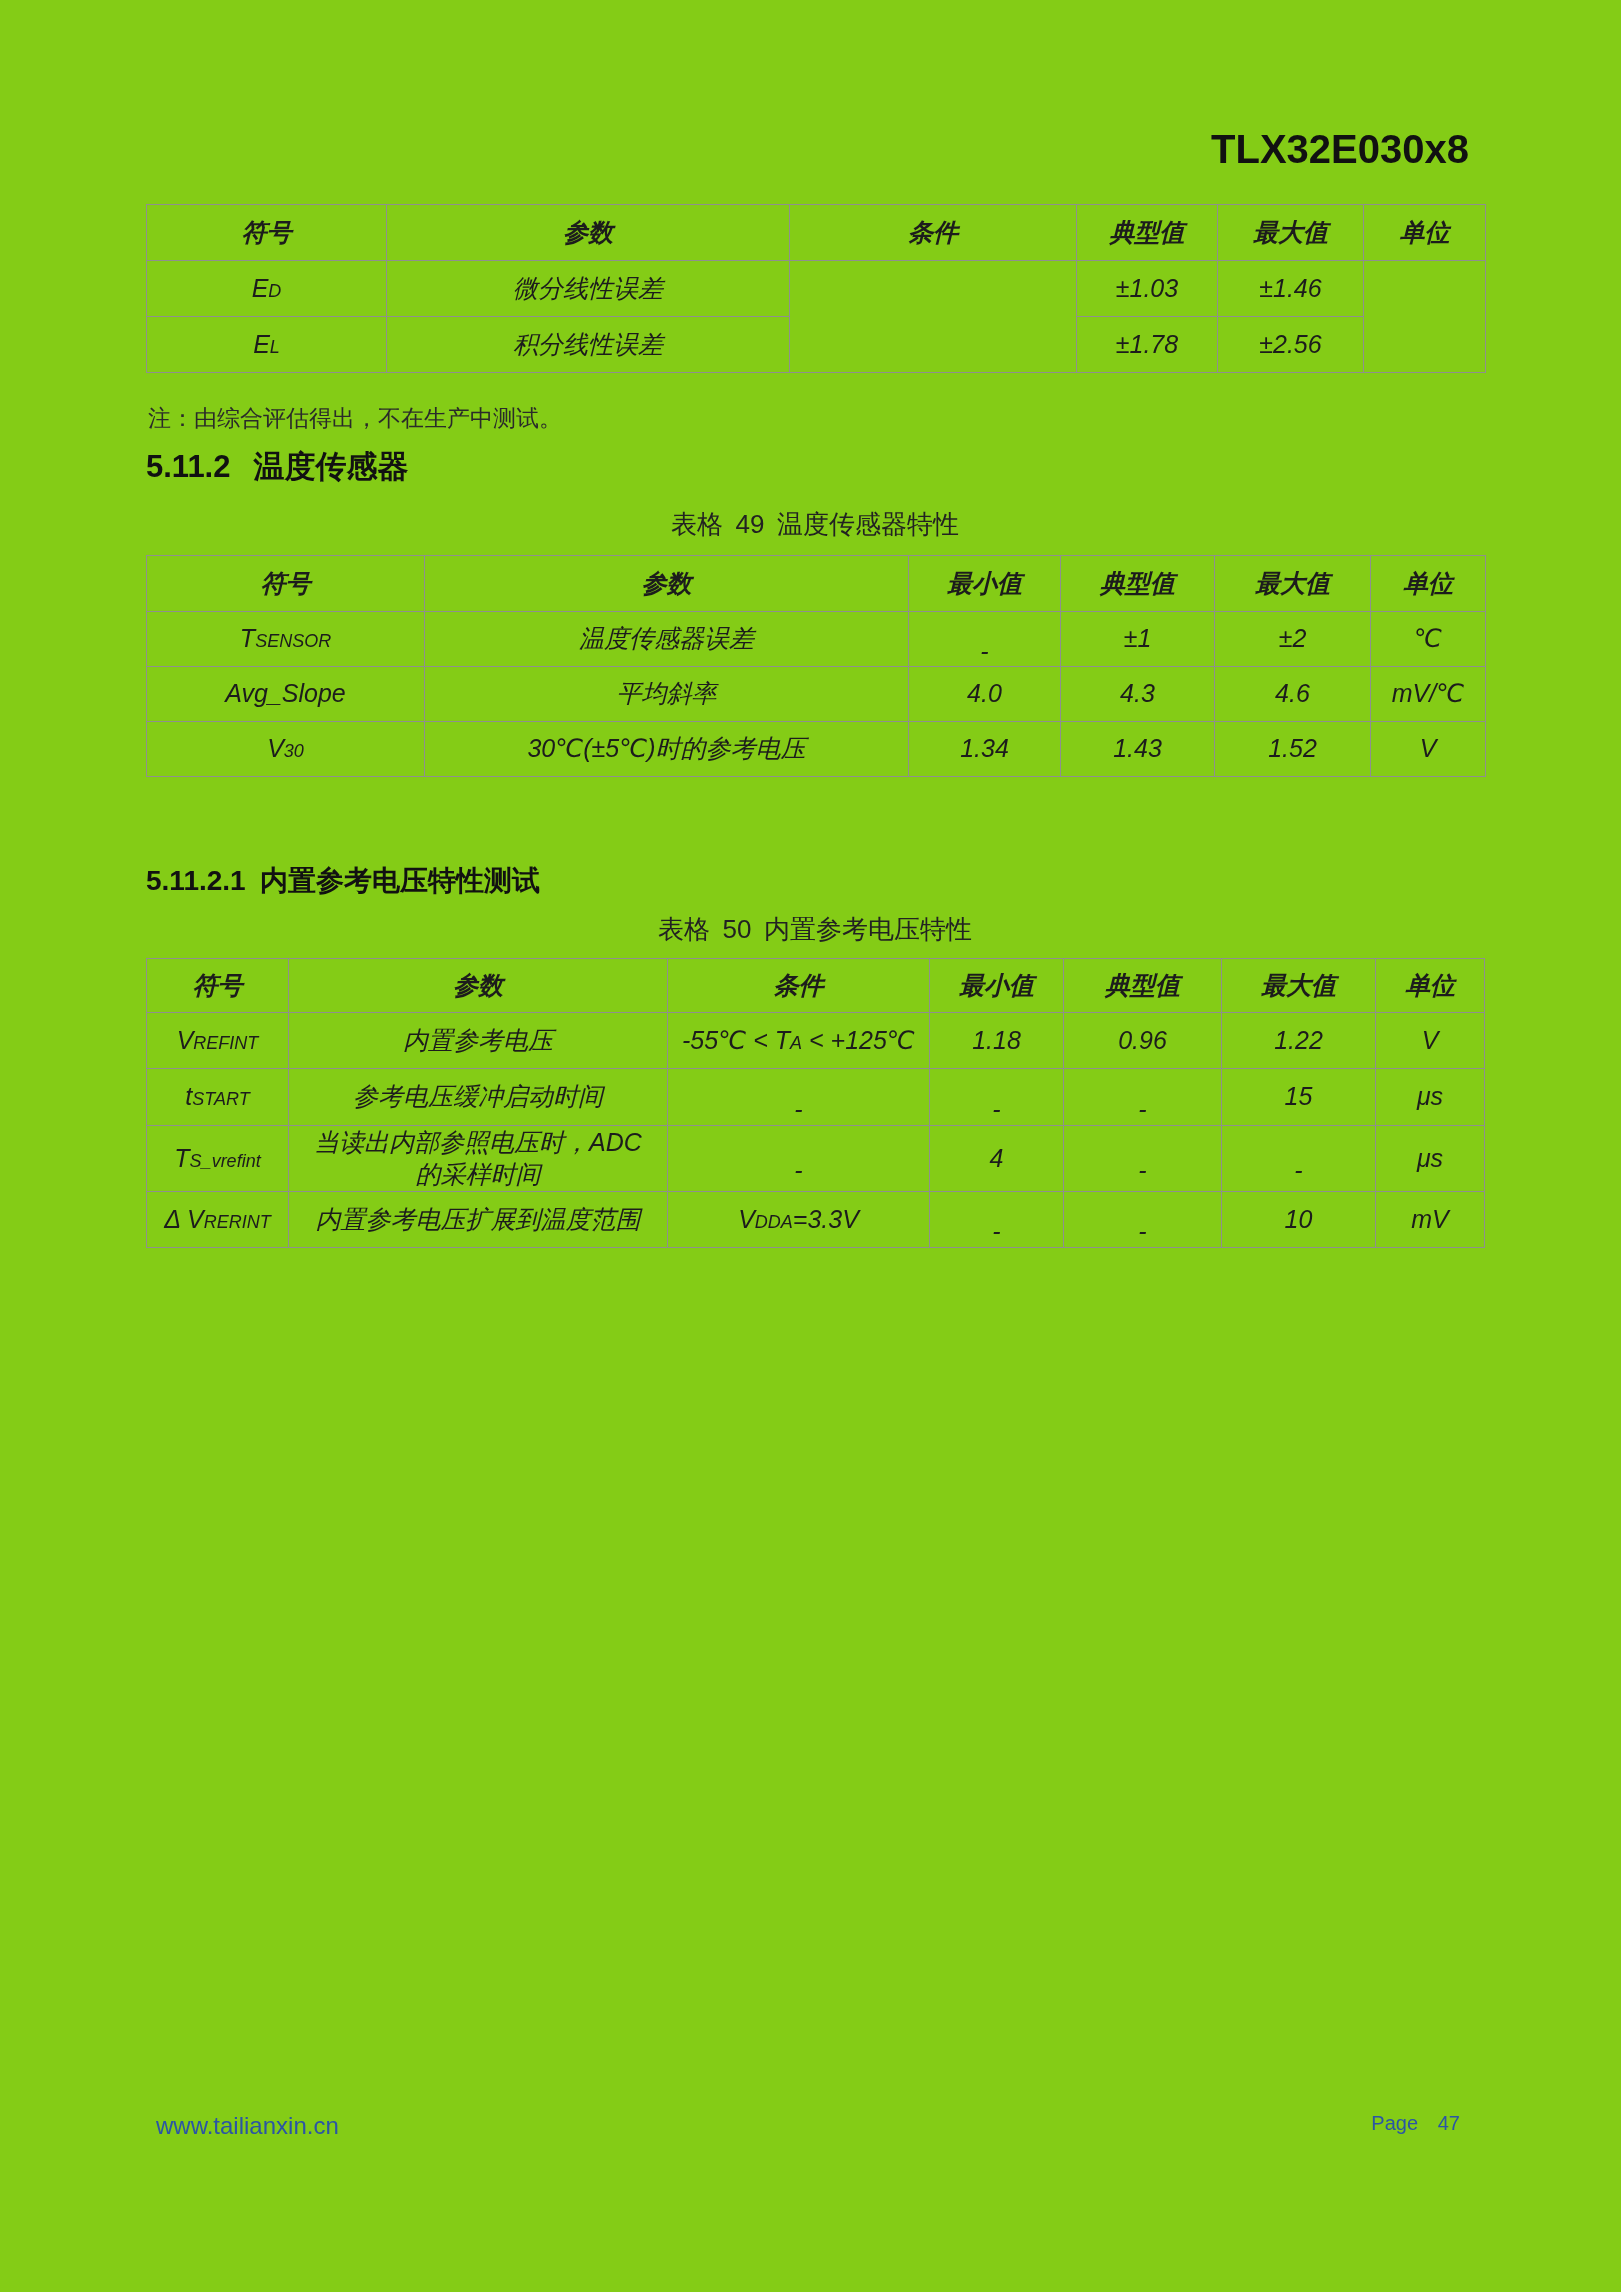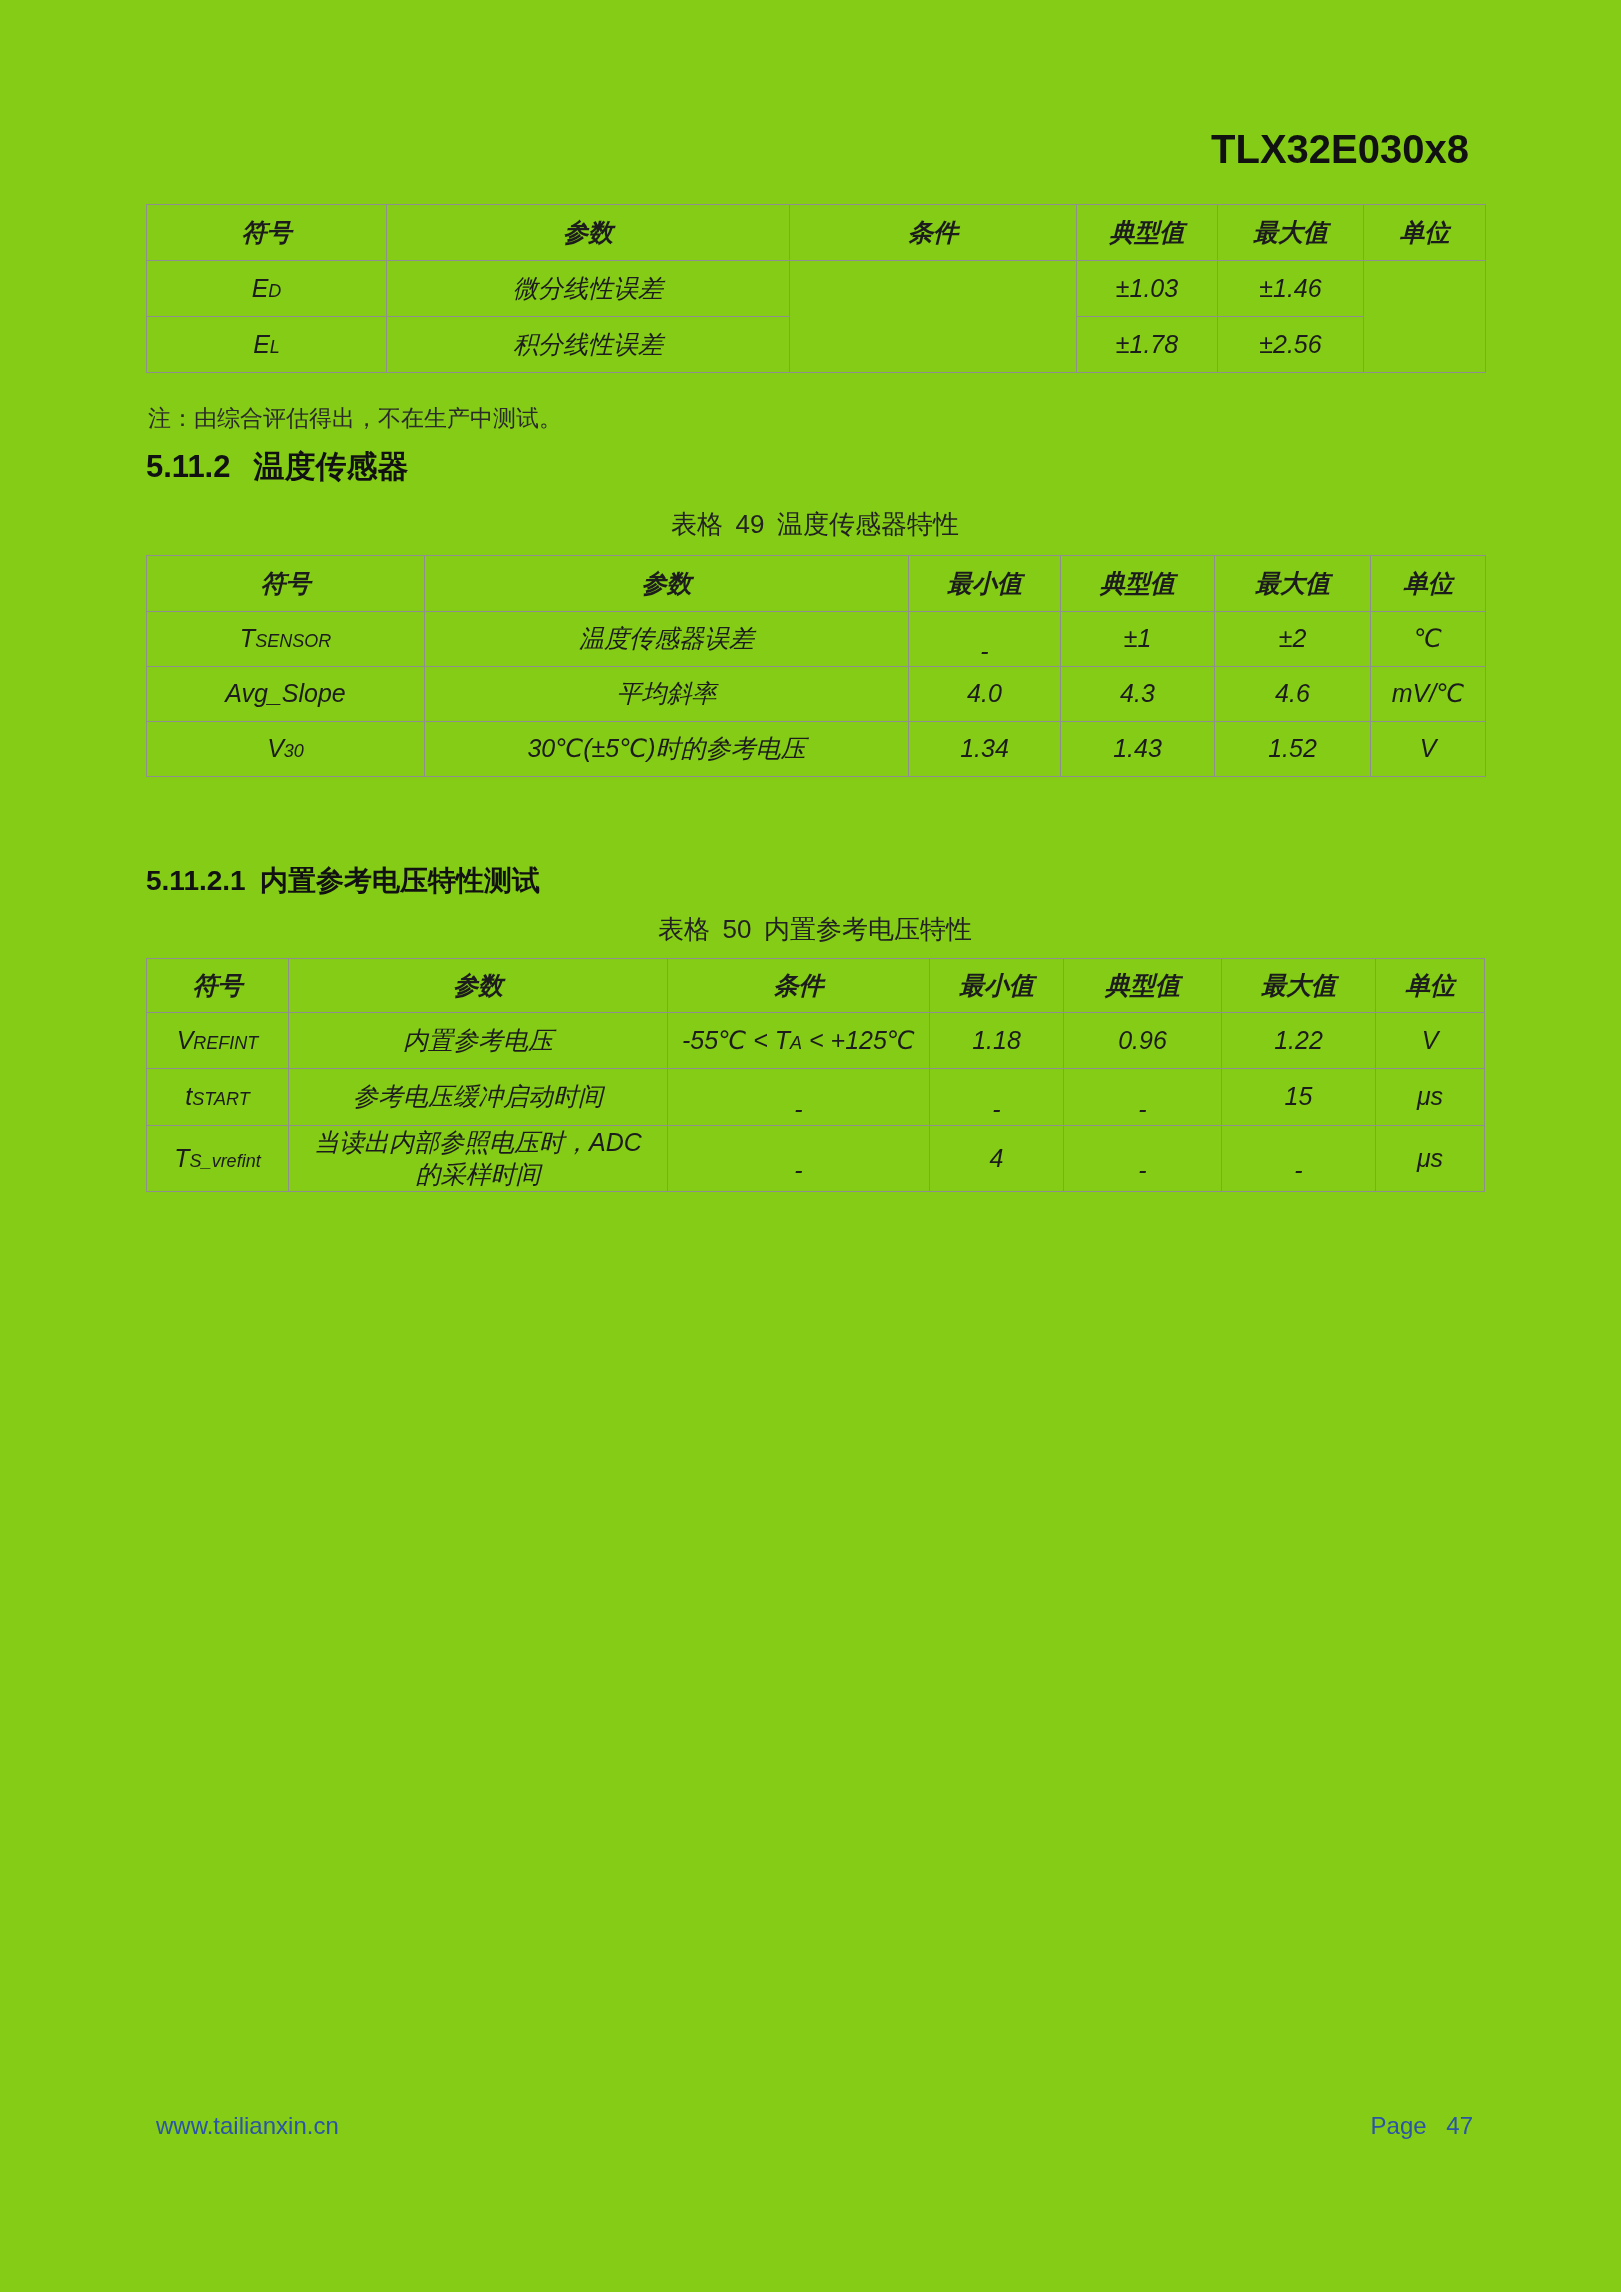--- a/index.html
+++ b/index.html
@@ -50,22 +50,22 @@
   }
   #caption-49 { top:507px; }
   #caption-50 { top:912px; }
   .caption .cap-prefix { margin-right:12.5px;text-align:right; }
   .caption .cap-num { margin-right:12.5px; }
   .footer-site {
     position:absolute; top:2112px; left:156px;
     font-size:24px; color:#2b55a5;
   }
   .footer-page {
-    position:absolute; top:2112px; right:148px;
-    font-size:24px; color:#2b55a5;
+    position:absolute; top:2112px; right:161px;
+    font-size:20px; color:#2b55a5;
   }
   .footer-page .pl { margin-right:19.7px; }
 </style>
 </head>
 <body>
 
 <div class="page">
 
   <div class="doc-title">TLX32E030x8</div>
 
@@ -207,20 +207,29 @@
     </tr>
     <tr style="height:66px">
       <td><span>T</span><span class="sub">S_vrefint</span></td>
       <td><span>当读出内部参照电压时，ADC</span><br><span>的采样时间</span></td>
       <td><span class="low">-</span></td>
       <td><span>4</span></td>
       <td><span class="low">-</span></td>
       <td><span class="low">-</span></td>
       <td><span>μs</span></td>
     </tr>
+    <tr style="height:56px">
+      <td><span>Δ </span><span>V</span><span class="sub">RERINT</span></td>
+      <td><span>内置参考电压扩展到温度范围</span></td>
+      <td><span>V</span><span class="sub">DDA</span><span>=3.3V</span></td>
+      <td><span class="low">-</span></td>
+      <td><span class="low">-</span></td>
+      <td><span>10</span></td>
+      <td><span>mV</span></td>
+    </tr>
   </tbody>
     </table>
 
   <div class="footer-site" style="color: rgb(43, 85, 165);">www.tailianxin.cn</div>
   <div class="footer-page" style="color: rgb(43, 85, 165);">
     <span class="pl">Page</span><span>47</span>
   </div>
 
 </div>
 

